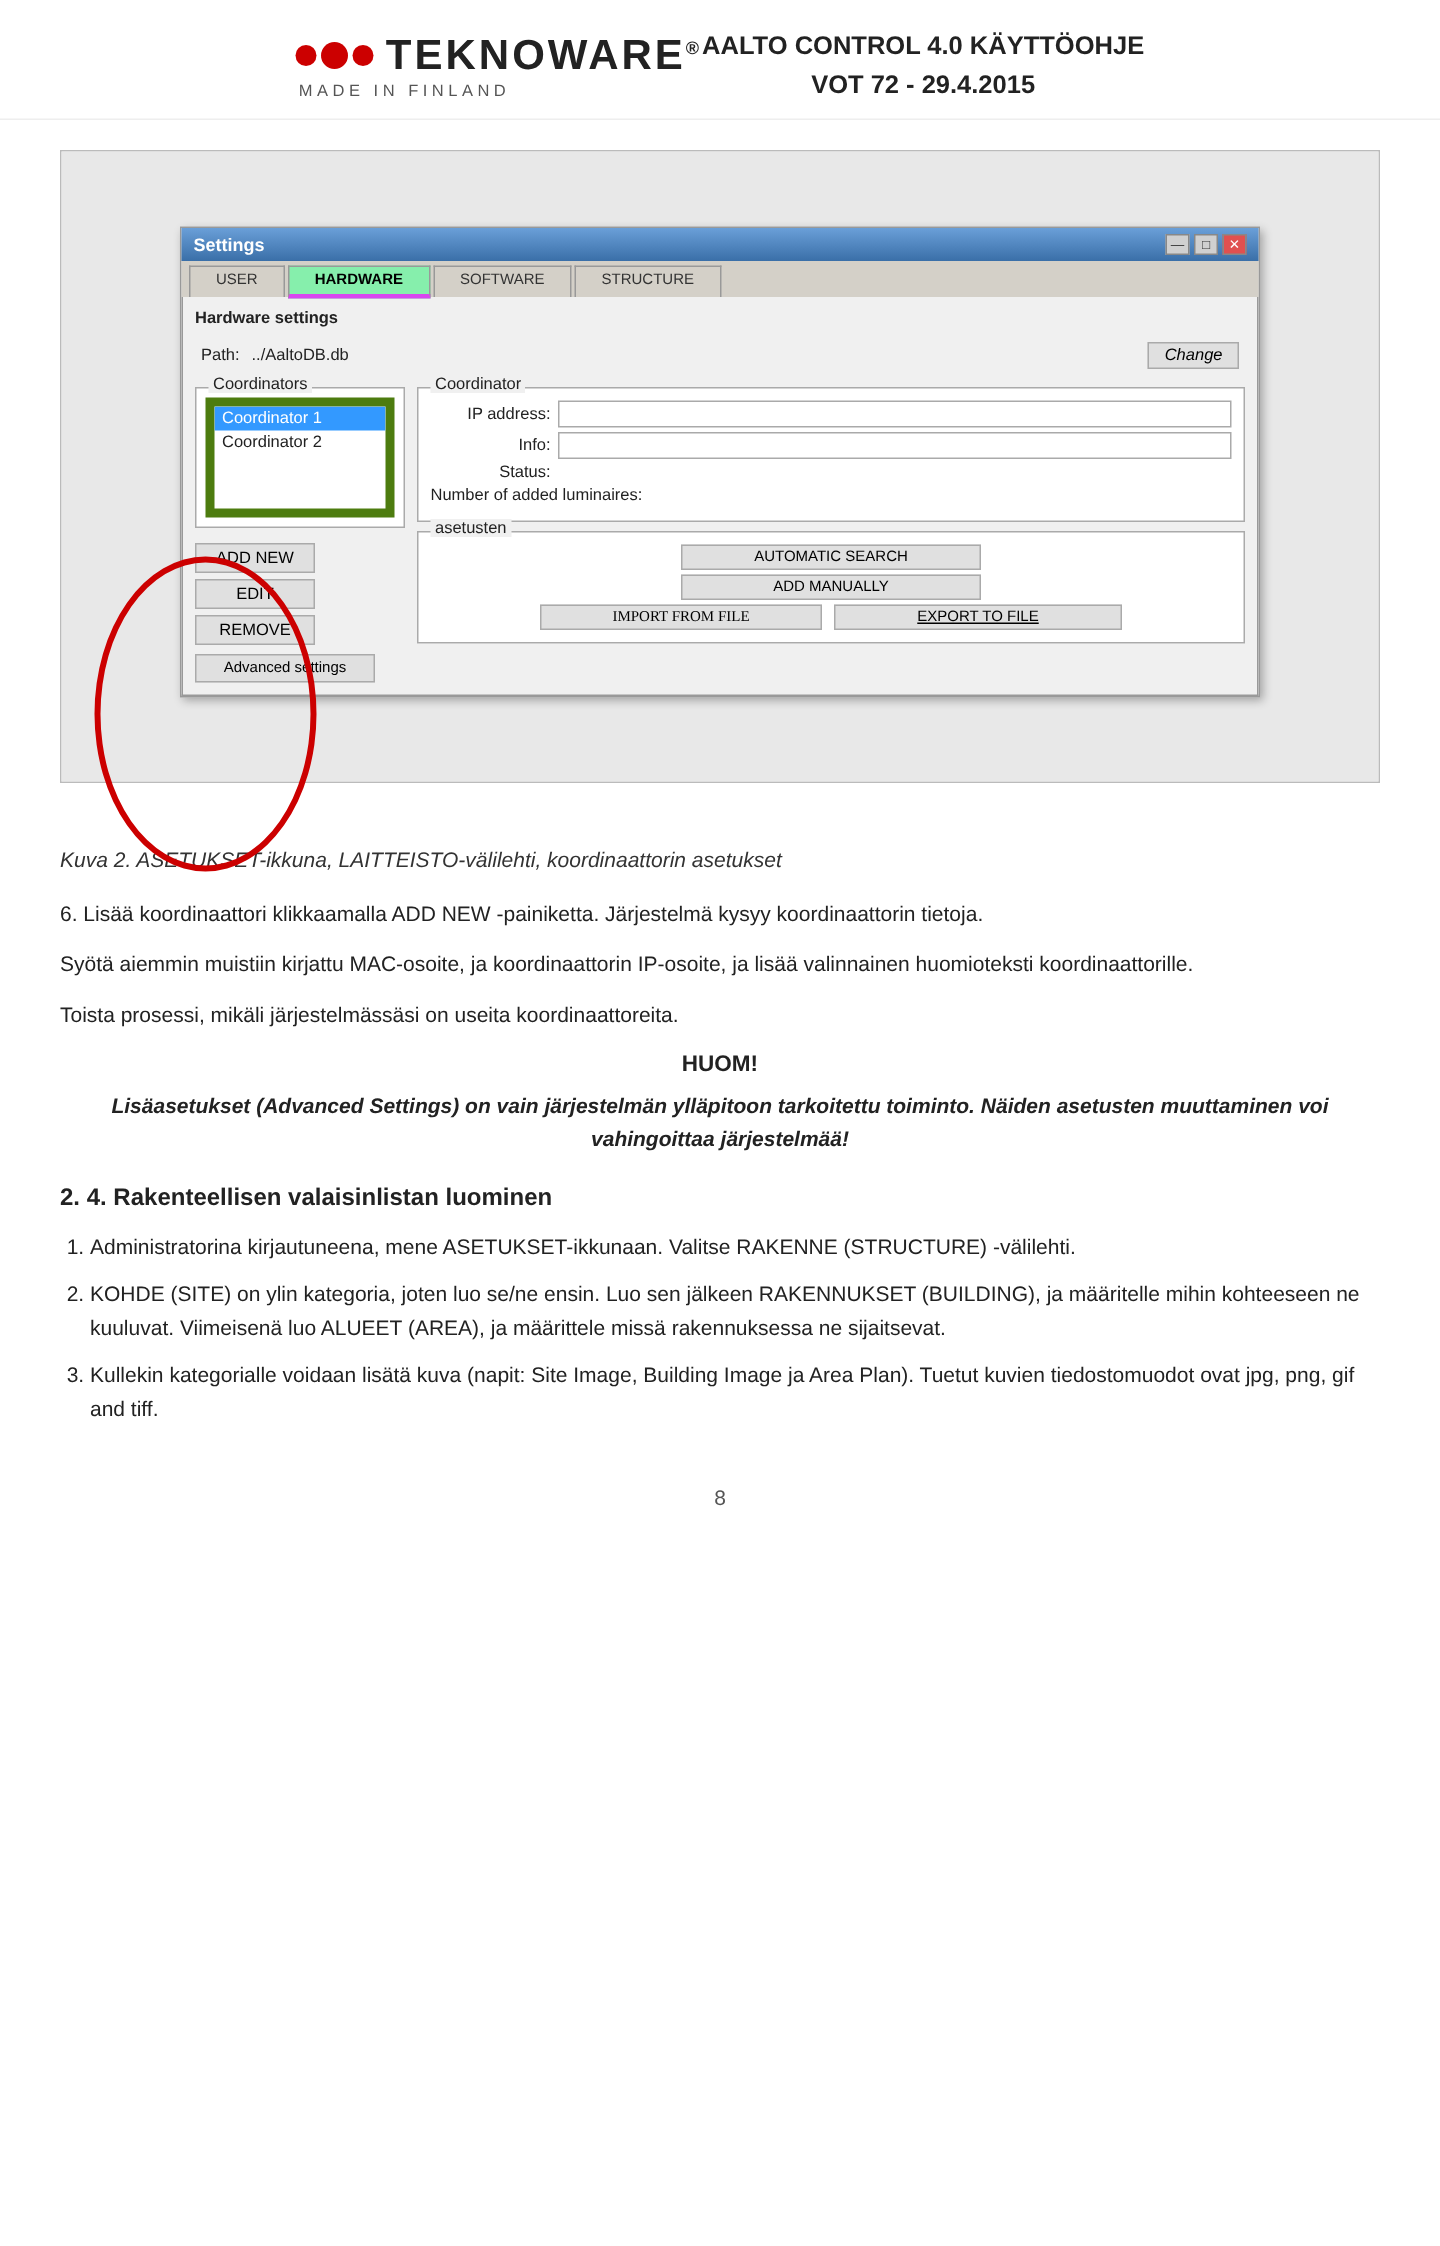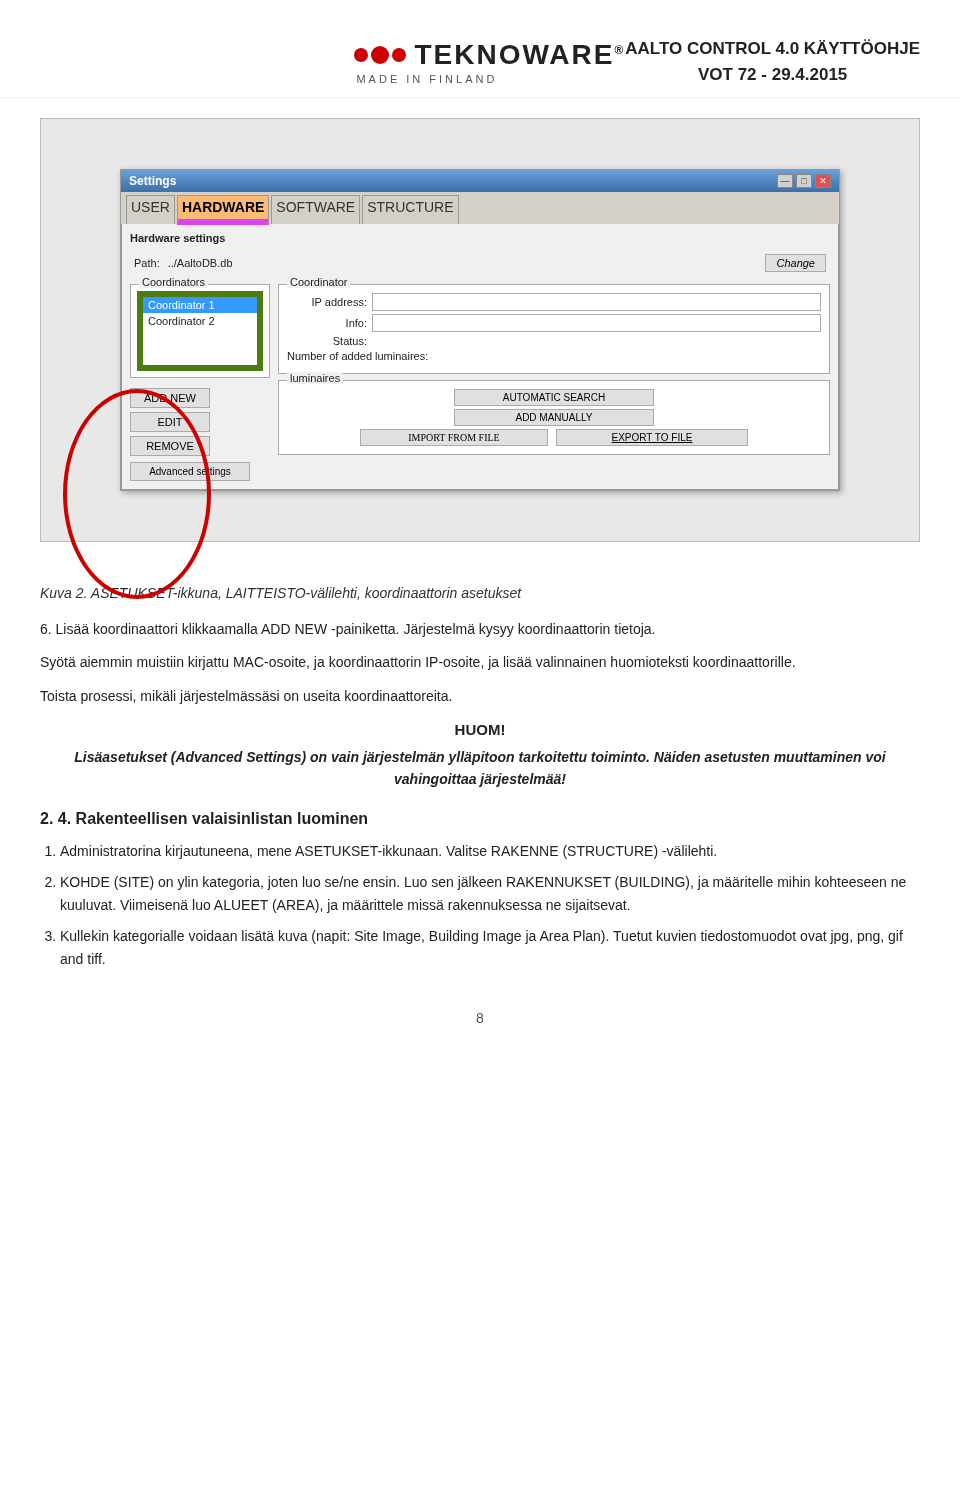--- a/index.html
+++ b/index.html
@@ -9,22 +9,22 @@
       width: 960px;
       min-height: 1497px;
       position: relative;
       color: #222;
     }
 
     
     .header {
       display: flex;
       align-items: center;
-      justify-content: flex-end;
-      padding: 36px 40px 10px 40px;
+      justify-content: center;
+      padding: 18px 40px 10px 40px;
       border-bottom: 1px solid #eee;
     }
     .logo-area {
       display: flex;
       flex-direction: column;
       align-items: flex-start;
     }
     .logo-graphic {
       display: flex;
       align-items: center;
@@ -120,32 +120,32 @@
     }
     .win-btn.close-btn { background: #e05050; color: white; }
 
     .win-tabs {
       display: flex;
       background: #d4d0c8;
       padding: 3px 5px 0 5px;
       gap: 2px;
     }
     .win-tab {
-      padding: 3px 4px;
+      padding: 3px 17px;
       background: #d4d0c8;
       border: 1px solid #999;
       border-bottom: none;
-      font-size: 14px;
+      font-size: 10px;
       cursor: pointer;
       color: #333;
     }
     .win-tab.active {
-      background: #fdba74;
-      font-weight: bold;
-      border-bottom: 6px solid #d946ef;
+      background: #86efac;
+      font-weight: bold;
+      border-bottom: 3px solid #d946ef;
       color: #000;
       margin-bottom: -1px;
       padding-bottom: 4px;
     }
 
     .win-content {
       background: #f0f0f0;
       padding: 8px;
       border: 1px solid #999;
       border-top: none;
@@ -431,21 +431,21 @@
               <div class="coord-field-row">
                 <span class="coord-field-label">Status:</span>
                 <span style="font-size:11px;"></span>
               </div>
               <div class="coord-field-row">
                 <span style="font-size:11px;">Number of added luminaires:</span>
               </div>
             </div>
 
             <div class="win-group" style="position:relative;padding:8px;">
-              <span class="win-group-label">luminaires</span>
+              <span class="win-group-label">asetusten</span>
               <div class="lum-buttons">
                 <button class="lum-btn">AUTOMATIC SEARCH</button>
                 <button class="lum-btn">ADD MANUALLY</button>
                 <div class="lum-btn-row">
                   <button class="lum-btn" style="width:188px;font-family:Liberation Serif, serif;">IMPORT FROM FILE</button>
                   <button class="lum-btn" style="width:192px;text-decoration:underline;">EXPORT TO FILE</button>
                 </div>
               </div>
             </div>
           </div>

